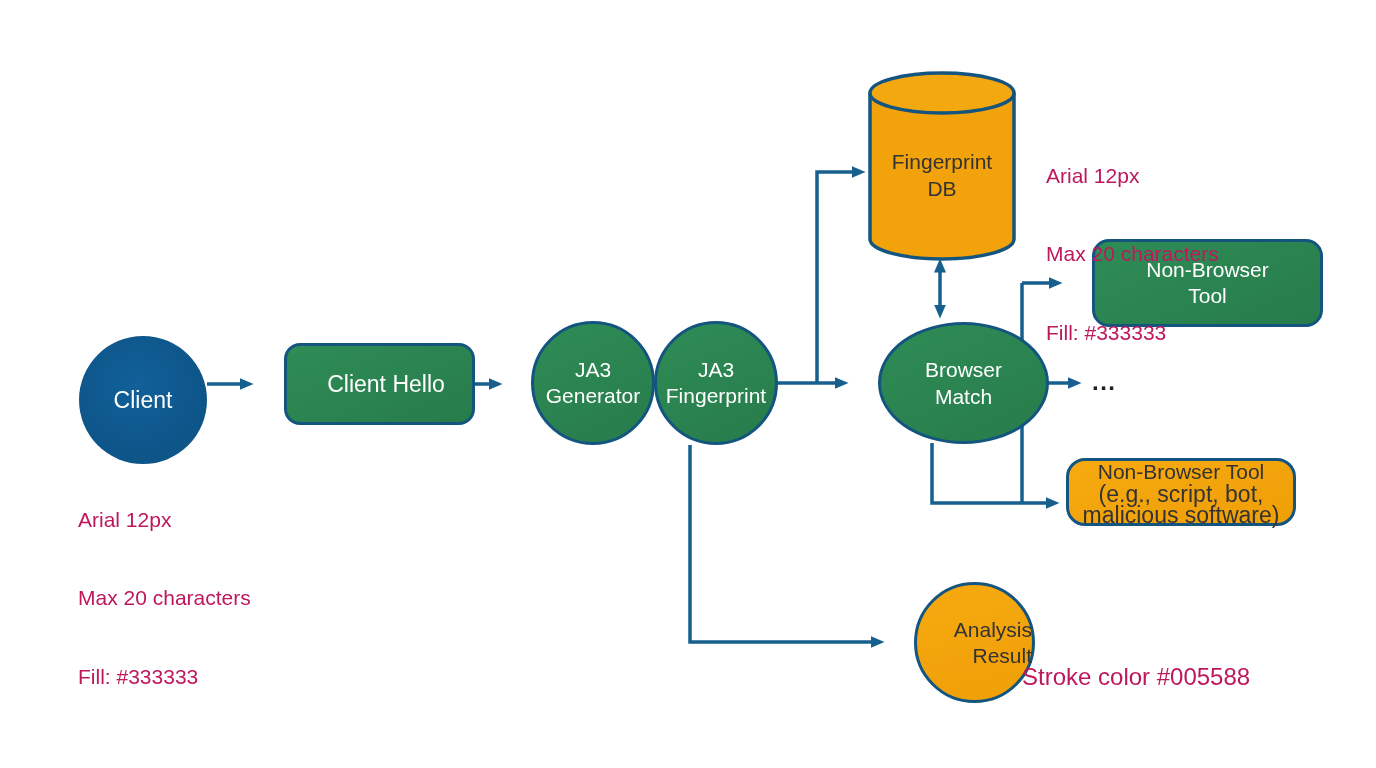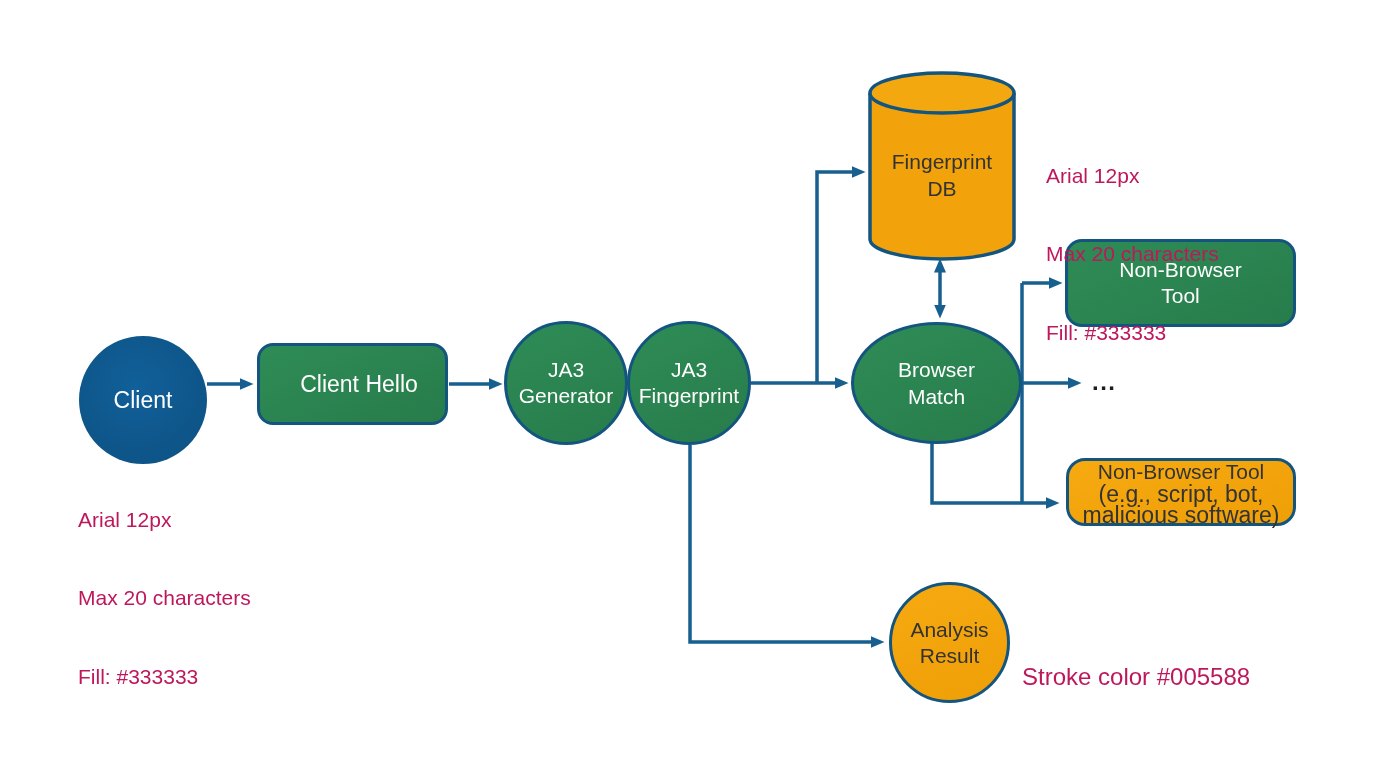--- a/index.html
+++ b/index.html
@@ -4,36 +4,36 @@
 <style>
   html,body{margin:0;padding:0;background:#ffffff;}
   .stage{
     position:relative;width:1376px;height:768px;background:#ffffff;overflow:hidden;
     font-family:"Liberation Sans", sans-serif;
   }
   .wires{position:absolute;left:0;top:0;width:1376px;height:768px;}
   .node{position:absolute;display:flex;flex-direction:column;align-items:center;justify-content:center;
         text-align:center;box-sizing:border-box;}
   .green{background:linear-gradient(155deg,#2f8c55 0%,#2a8350 55%,#277c4a 100%);
-         border:3.5px solid #14557f;color:#ffffff;}
+         border:3.5px solid #14557f;color:#ffffff;margin-left:27px;}
   .blue-circle{background:radial-gradient(circle at 45% 40%,#11609a 0%,#0e568a 60%,#0d5183 100%);
          border-radius:50%;color:#ffffff;}
   .orange{background:linear-gradient(165deg,#f6aa10 0%,#f2a30b 60%,#efa006 100%);
          border:3.5px solid #14557f;color:#333333;}
   .n-client{left:79px;top:336px;width:128px;height:128px;font-size:23px;}
   .n-hello{left:257px;top:343px;width:191px;height:82px;border-radius:16px;font-size:23px;padding-left:13px;}
   .n-ja3gen{left:504px;top:321px;width:124px;height:124px;border-radius:50%;font-size:21px;line-height:26px;}
   .n-ja3fp{left:627px;top:321px;width:124px;height:124px;border-radius:50%;font-size:21px;line-height:26px;}
   .n-match{left:851px;top:322px;width:171px;height:122px;border-radius:50%;font-size:21px;line-height:27px;}
   .n-dbtext{left:870px;top:143px;width:144px;height:64px;color:#333333;font-size:21px;line-height:27px;background:transparent;border:none;}
   .n-nbgreen{left:1065px;top:239px;width:231px;height:88px;border-radius:17px;font-size:21px;line-height:26px;}
   .n-nborange{left:1066px;top:458px;width:230px;height:68px;border-radius:19px;}
   .n-nborange .title{font-size:21px;line-height:25px;}
   .n-nborange .sub{font-size:23px;line-height:21px;}
-  .n-analysis{left:889px;top:582px;width:121px;height:121px;border-radius:50%;font-size:21px;line-height:26px;}
+  .n-analysis{left:914px;top:582px;width:121px;height:121px;border-radius:50%;font-size:21px;line-height:26px;align-items:flex-end;}
   .ellipsis{position:absolute;left:1092px;top:368px;font-size:24px;font-weight:700;
             letter-spacing:1.5px;color:#1d1d1d;}
   .note{position:absolute;color:#be185d;font-size:21px;line-height:26.3px;white-space:pre;}
   .note-client{left:78px;top:454px;}
   .note-db{left:1046px;top:110px;}
   .note-stroke{left:1022px;top:664px;font-size:24px;text-align:right;}
 </style>
 </head>
 <body>
 

